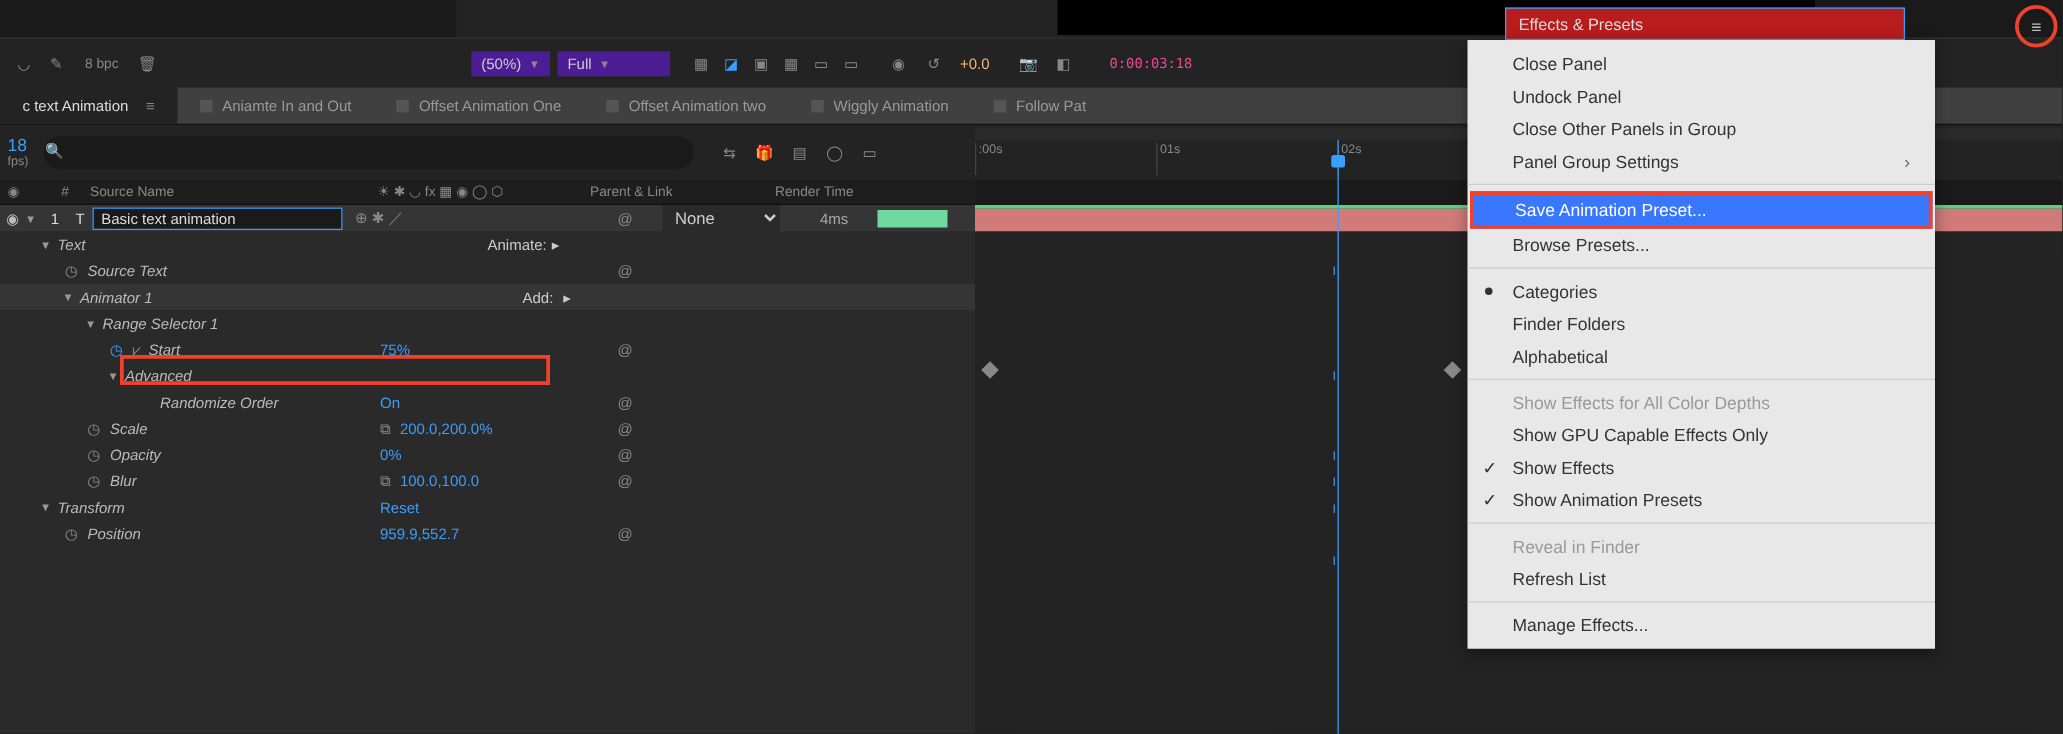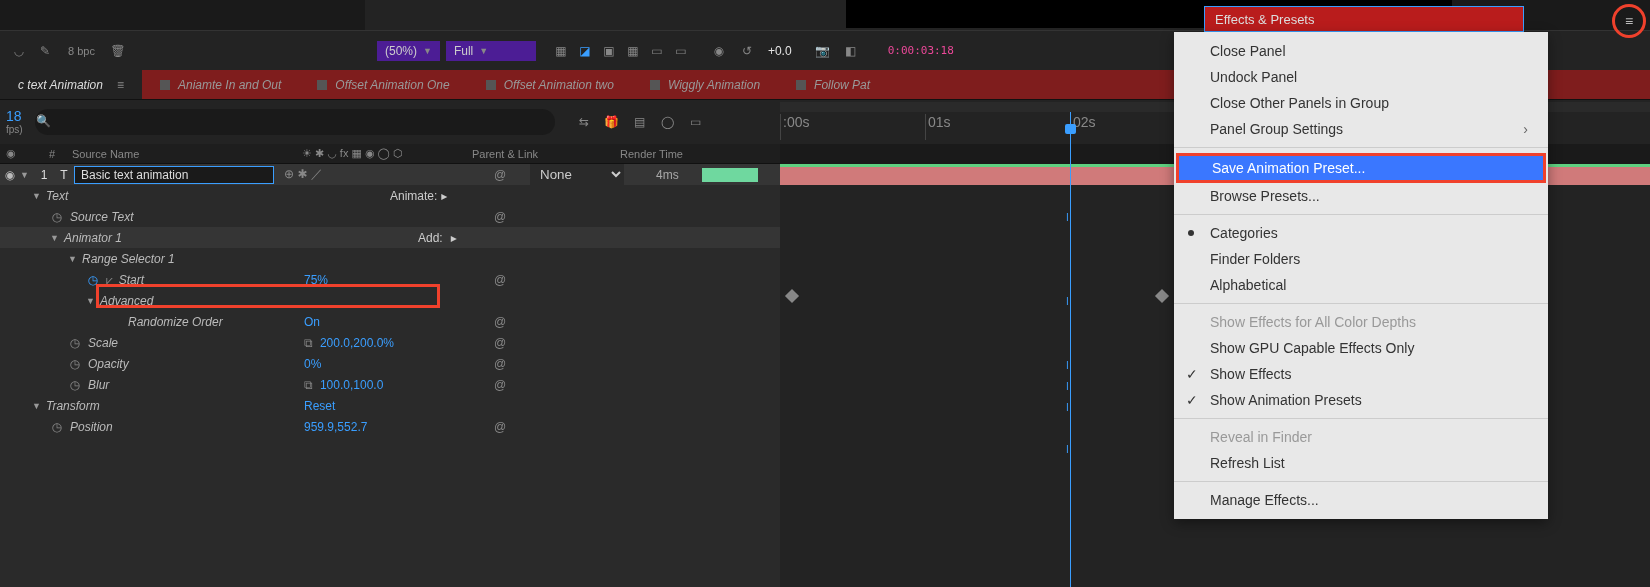--- a/index.html
+++ b/index.html
@@ -13,42 +13,42 @@
   .icon-btn { width: 18px; height: 18px; display: inline-flex; align-items: center; justify-content: center; cursor: pointer; color: #888; }
   .bpc { font-size: 11px; color: #888; padding: 2px 6px; }
   
   .viewer-controls { display: flex; align-items: center; gap: 6px; padding-left: 12px; }
   .dropdown { background: #4c1d95; color: #ccc; padding: 3px 8px; border: none; display: inline-flex; align-items: center; gap: 6px; font-size: 12px; }
   .dropdown .chev { font-size: 9px; color: #888; }
   
   .viewer-icons { display: flex; gap: 2px; margin-left: 8px; }
   .vi { width: 22px; height: 22px; display: flex; align-items: center; justify-content: center; color: #888; }
   .vi.blue { color: #3a9eff; }
-  .exposure { color: #e5e5e5; font-size: 12px; margin-left: 4px; }
+  .exposure { color: #fdba74; font-size: 12px; margin-left: 4px; }
   .timecode { color: #ec4899; font-size: 11px; margin-left: 20px; font-family: monospace; }
   
-  .tabs-row { position: absolute; top: 70px; left: 0; right: 0; height: 30px; background: #7f1d1d; display: flex; align-items: center; border-bottom: 1px solid #111; font-style: italic; }
+  .tabs-row { position: absolute; top: 70px; left: 0; right: 0; height: 30px; background: #404040; display: flex; align-items: center; border-bottom: 1px solid #111; }
   .tab { display: flex; align-items: center; gap: 8px; padding: 0 18px; height: 100%; color: #999; cursor: pointer; }
   .tab.active { background: #232323; color: #ddd; }
   .tab-sq { width: 10px; height: 10px; background: #555; }
   .tab-menu { color: #888; margin-left: 6px; }
   
   .timeline-header { position: absolute; top: 100px; left: 0; right: 0; height: 44px; background: #232323; display: flex; }
   .th-left { width: 780px; display: flex; align-items: center; position: relative; }
   .fps { color: #3a9eff; font-size: 14px; padding: 2px 6px; line-height: 1.1; }
   .search { margin-left: 6px; background: #1a1a1a; border: none; height: 26px; width: 520px; color: #ccc; padding: 0 24px; border-radius: 13px; }
   .search-wrap { position: relative; }
   .search-ico { position: absolute; left: 8px; top: 5px; color: #666; font-size: 12px; }
   .th-icons { display: flex; gap: 10px; margin-left: 20px; }
   
   .ruler-area { position: absolute; left: 780px; top: 100px; right: 0; height: 44px; background: #232323; }
   .ruler { position: relative; height: 100%; }
   .ruler-scrub { position: absolute; top: 2px; left: 0; right: 0; height: 10px; background: #2a2a2a; }
   .ruler-ticks { position: absolute; top: 14px; left: 0; right: 0; height: 26px; display: flex; }
-  .tick { flex: 1; color: #888; font-size: 14px; border-left: 1px solid #444; padding-left: 2px; }
+  .tick { flex: 1; color: #888; font-size: 10px; border-left: 1px solid #444; padding-left: 2px; }
   .playhead { position: absolute; top: 0; width: 1px; background: #3a9eff; height: 500px; z-index: 5; }
   .playhead::before { content:''; position: absolute; top: 12px; left: -5px; width: 11px; height: 10px; background: #3a9eff; border-radius: 2px; }
   
   .columns-row { position: absolute; top: 144px; left: 0; width: 780px; height: 20px; background: #1e1e1e; display: flex; align-items: center; border-bottom: 1px solid #111; font-size: 11px; color: #888; }
   .col-toggle { width: 40px; }
   .col-num { width: 24px; text-align: center; }
   .col-source { width: 238px; padding-left: 8px; }
   .col-switches { width: 170px; }
   .col-parent { width: 140px; }
   .col-render { width: 120px; padding-left: 8px; }

